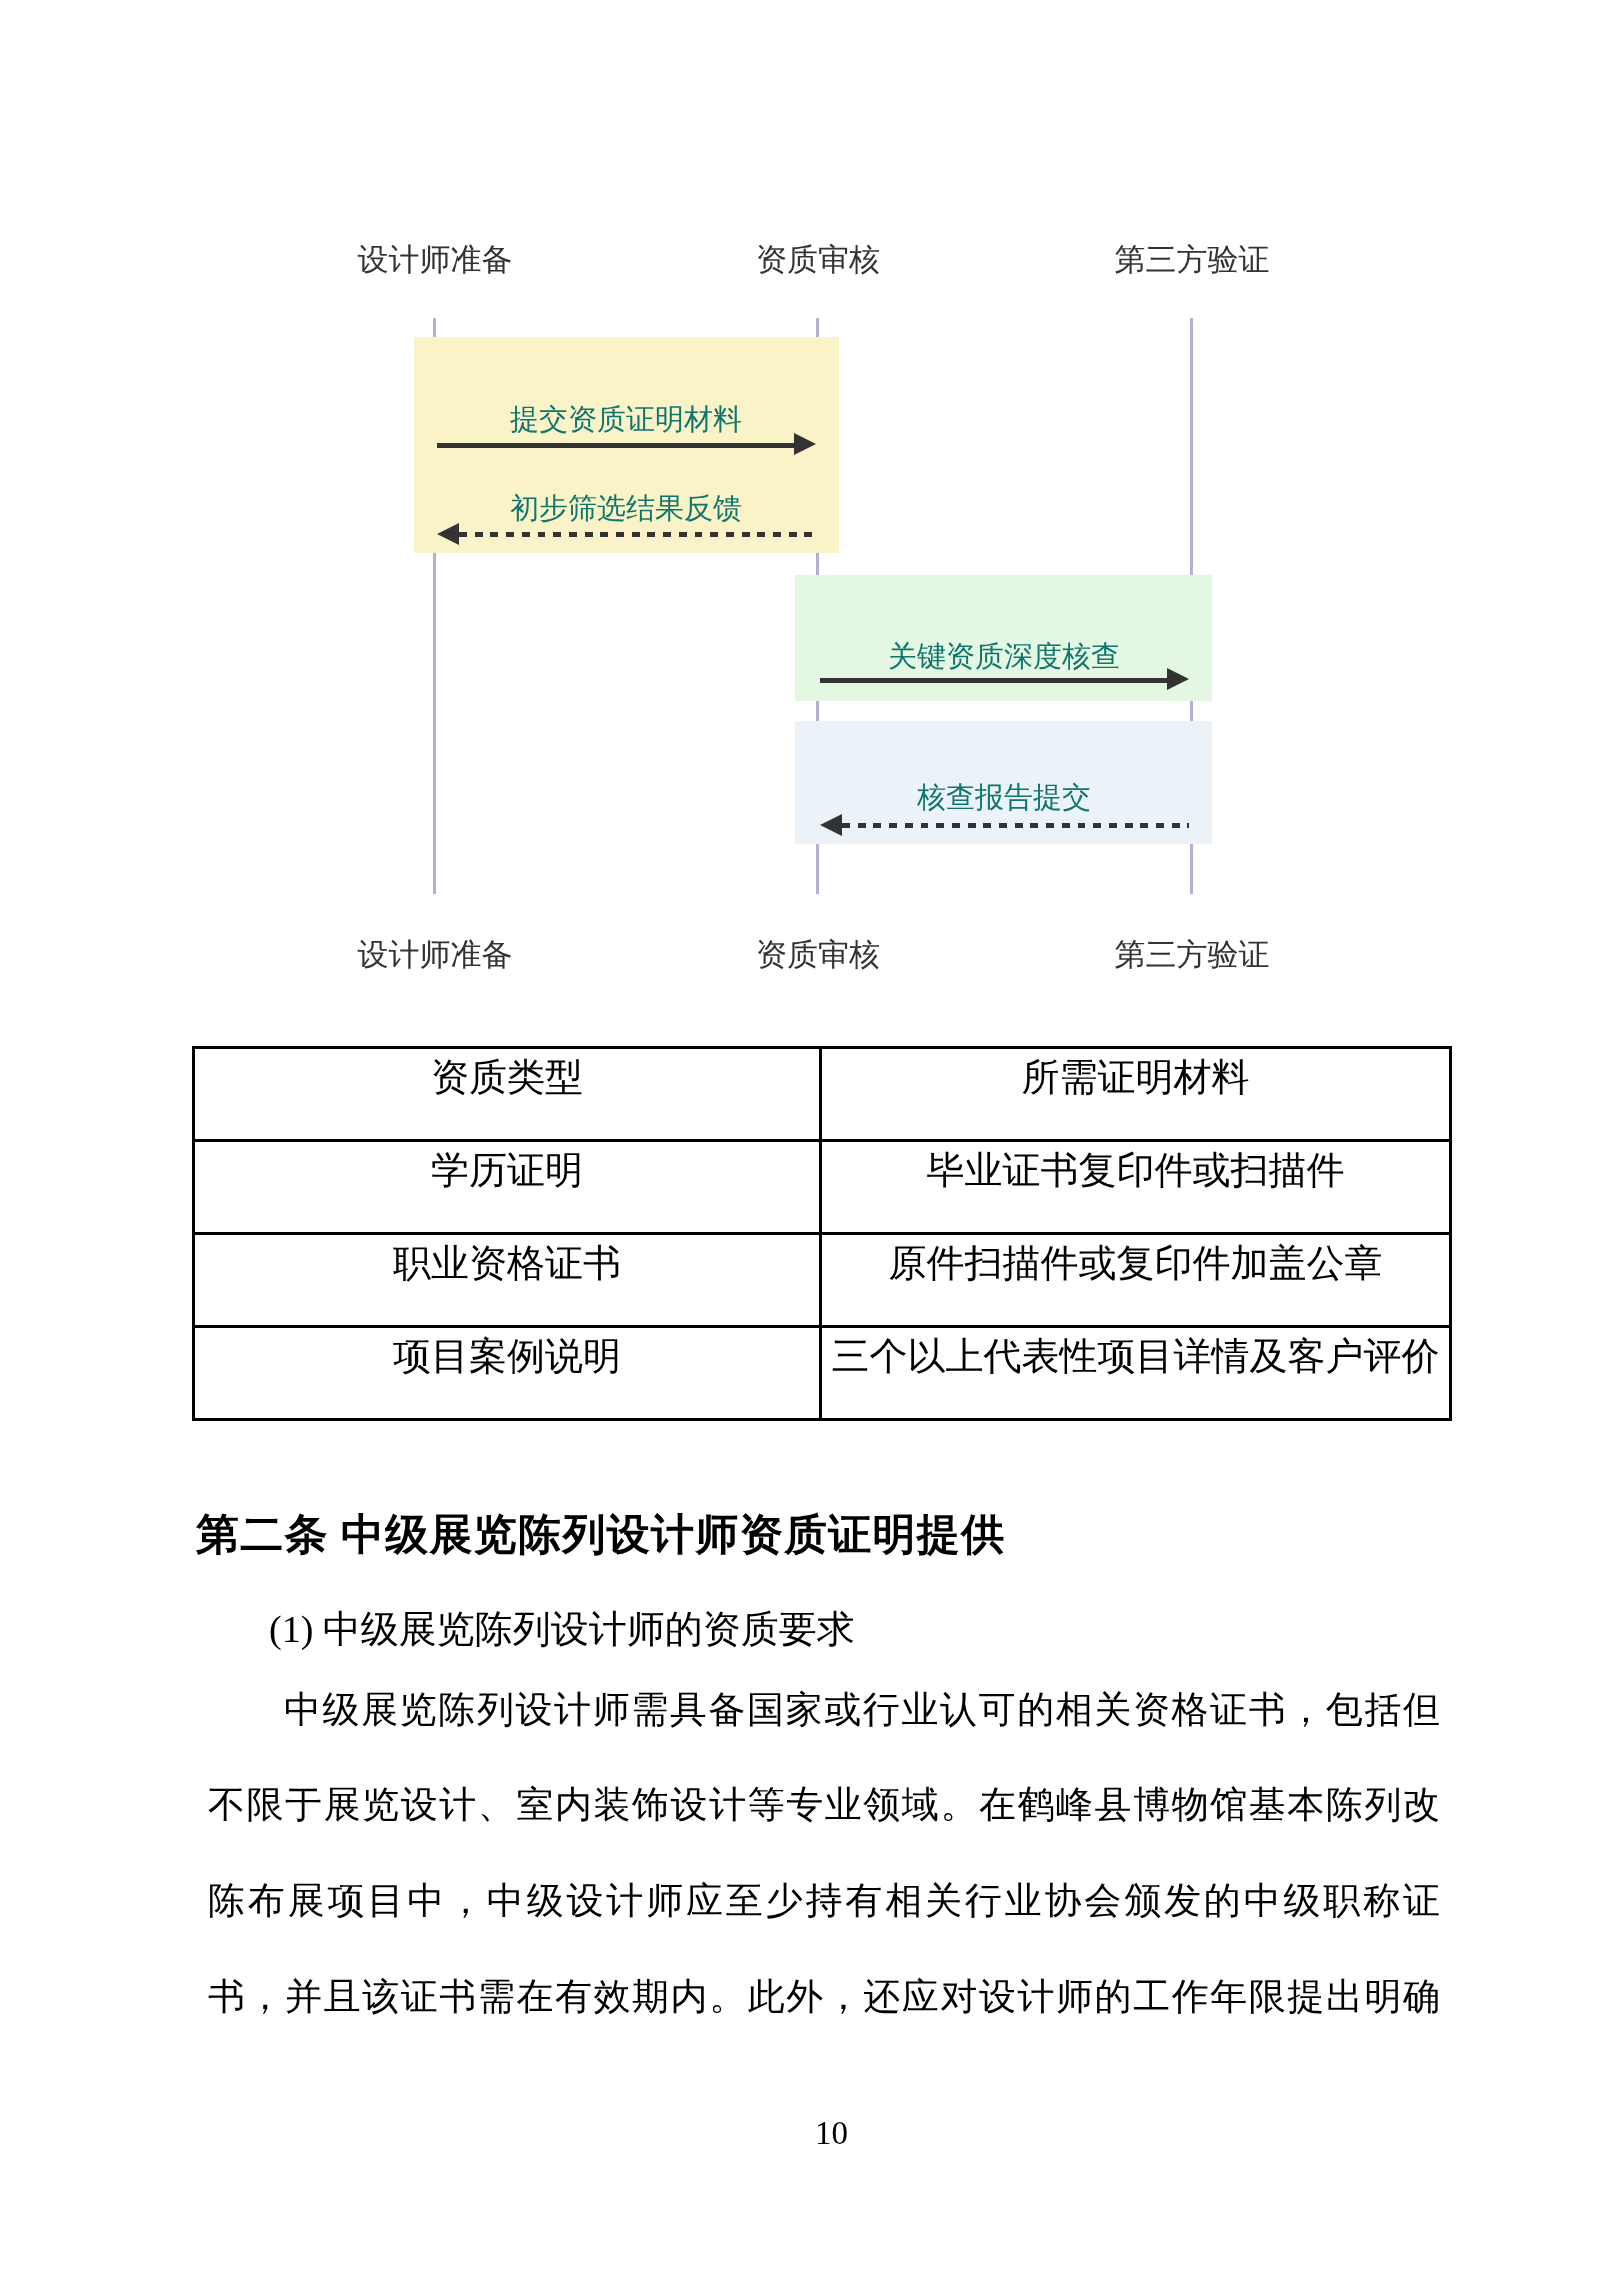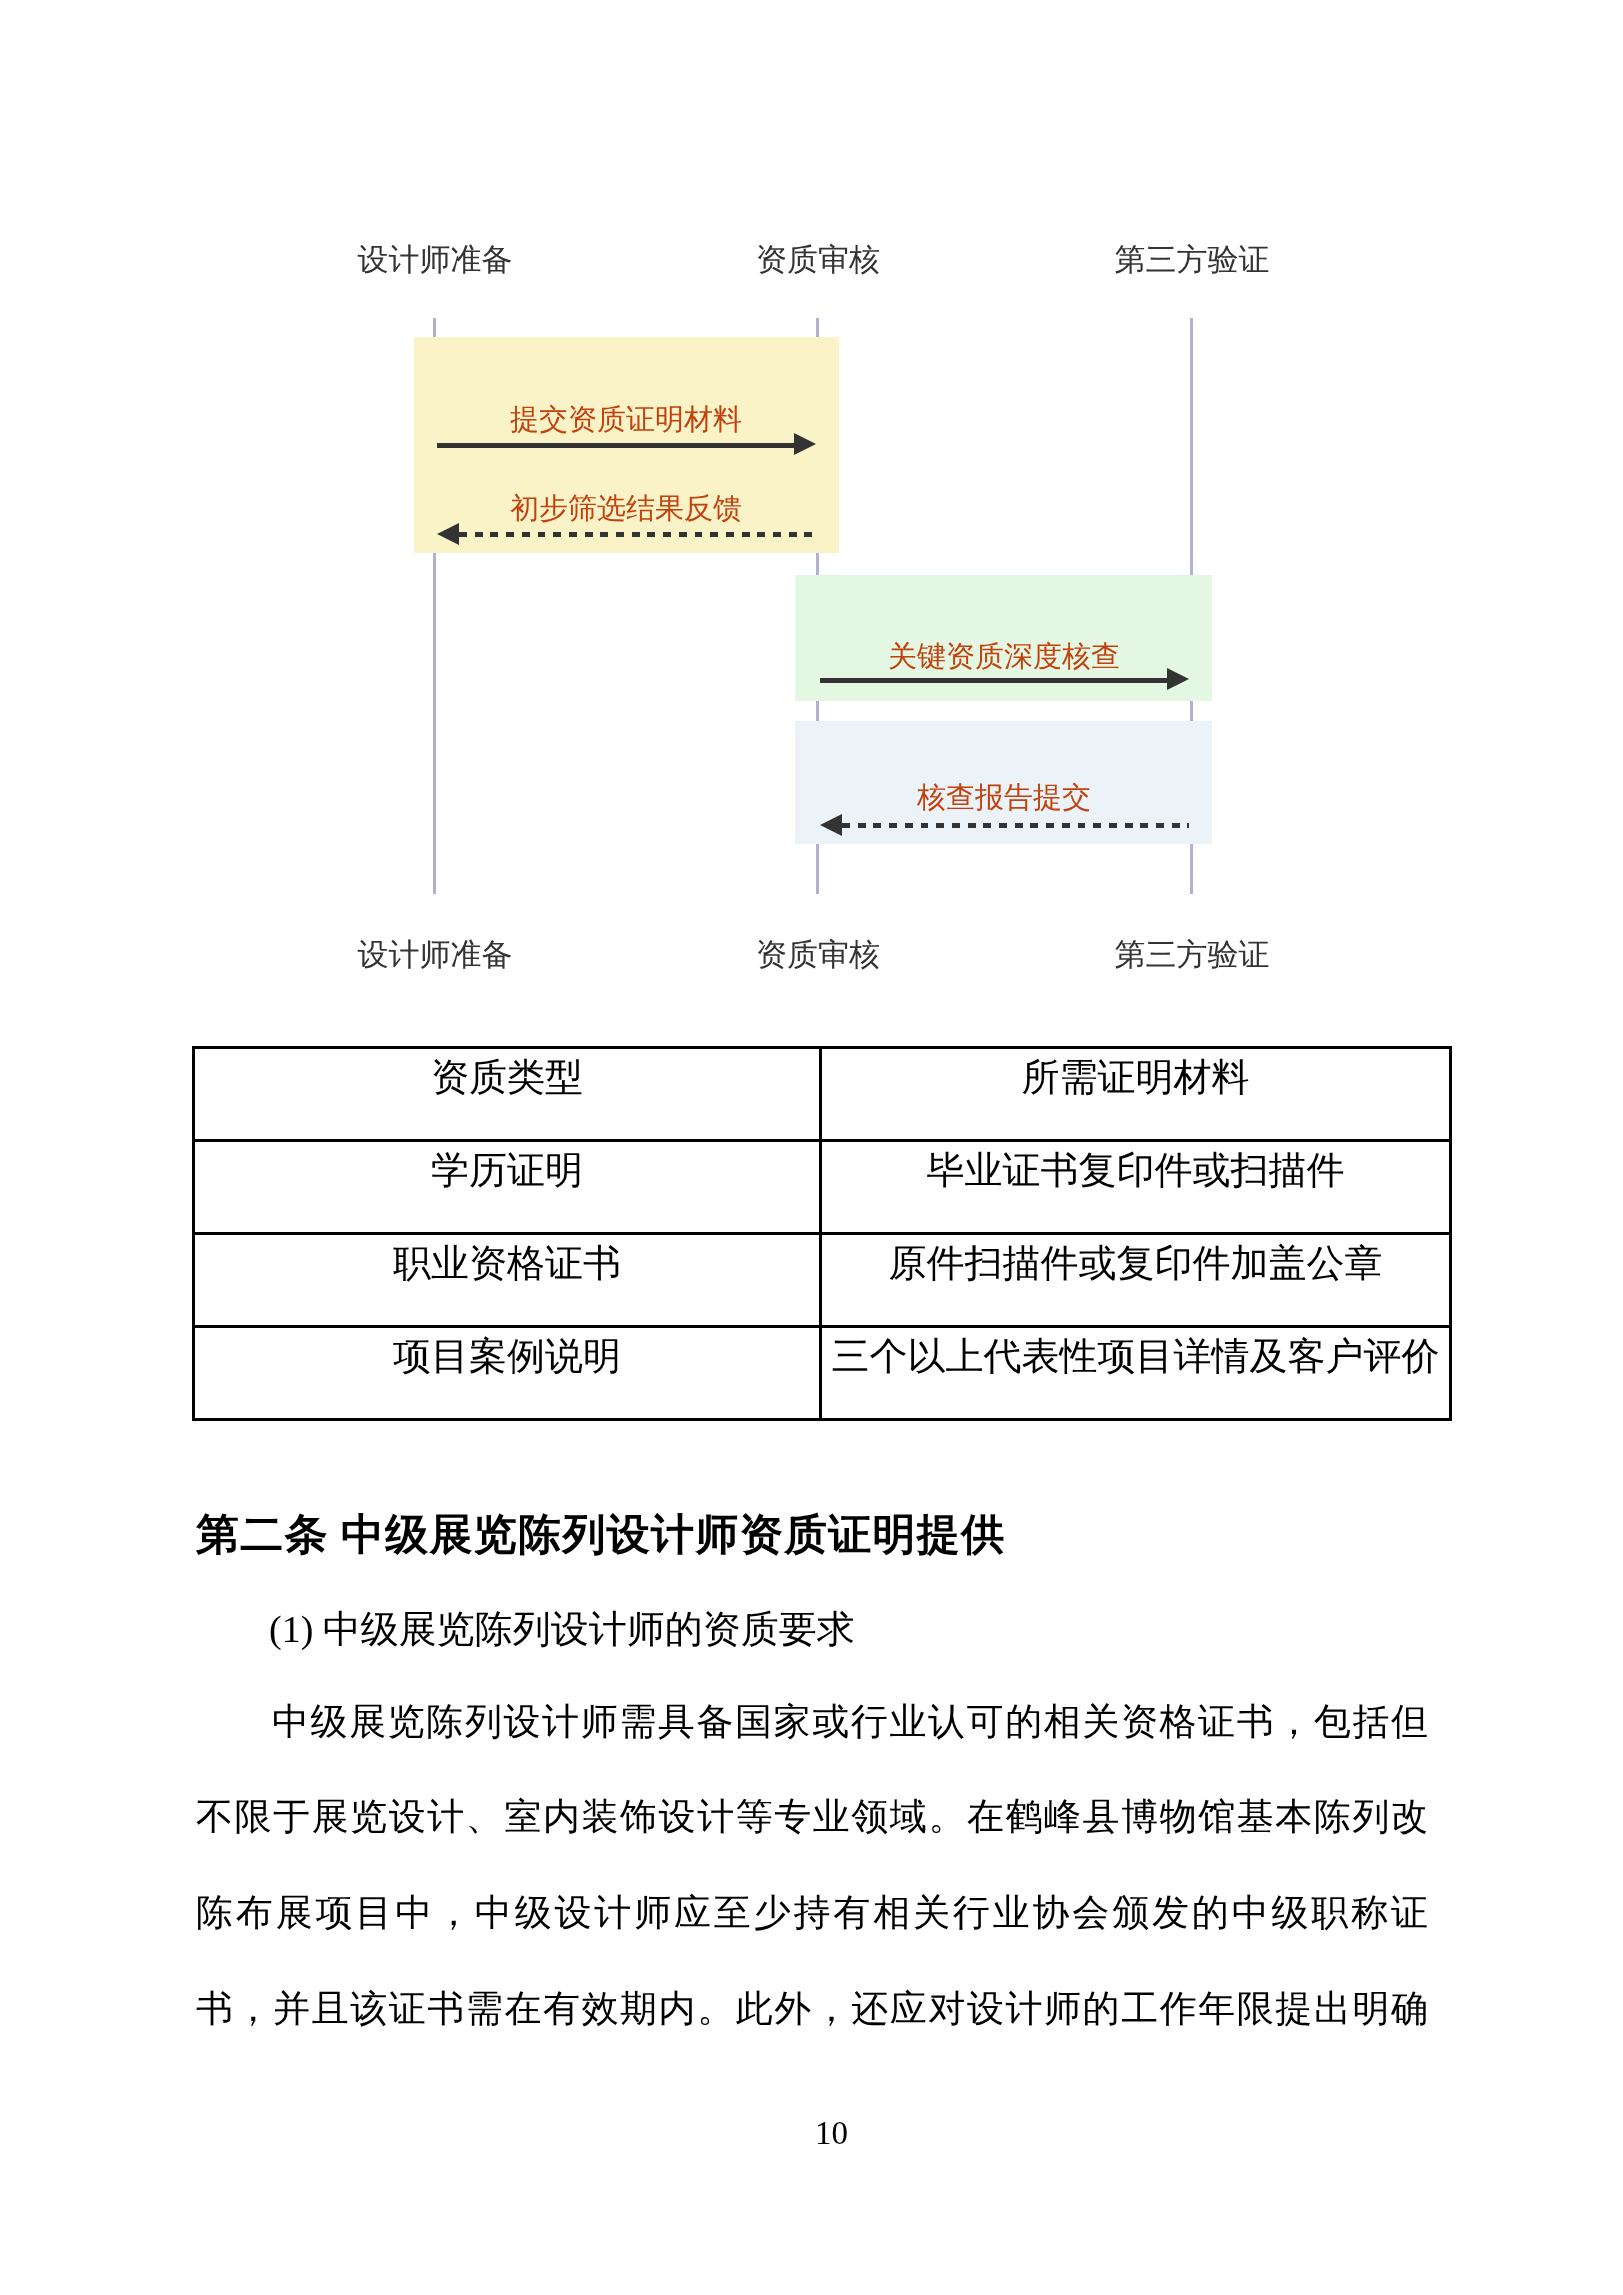--- a/index.html
+++ b/index.html
@@ -17,21 +17,21 @@
   .actor-label{
     position:absolute;transform:translateX(-50%);
     font-family:"Liberation Sans", sans-serif;
     font-size:31px;color:#333;white-space:nowrap;line-height:1.15;
   }
   .lifeline{position:absolute;top:302px;height:576px;width:3.3px;}
   .group-rect{position:absolute;}
   .msg-label{
     position:absolute;transform:translateX(-50%);
     font-family:"Liberation Sans", sans-serif;
-    font-size:29px;color:#c2410c;white-space:nowrap;line-height:1.2;
+    font-size:29px;color:#0f766e;white-space:nowrap;line-height:1.2;
   }
   .arrow-line{position:absolute;height:4.6px;}
   .arrow-line.solid{background:#333;}
   .arrow-line.dashed{background:repeating-linear-gradient(90deg,#333 0 7.9px,transparent 7.9px 15.7px);}
   .arrow-head{position:absolute;width:0;height:0;border-top:11.8px solid transparent;border-bottom:11.8px solid transparent;}
   .arrow-head.right{border-left:22px solid #333;}
   .arrow-head.left{border-right:22px solid #333;}
 
   
   .req-table{
@@ -50,23 +50,23 @@
   
   .section-heading{
     position:absolute;left:196px;top:1506px;width:1309px;
     font-size:43px;font-weight:bold;letter-spacing:1.3px;white-space:nowrap;
   }
   .section-subheading{
     position:absolute;left:196px;top:1604px;width:1309px;
     padding-left:73px;font-size:38px;white-space:nowrap;
   }
   .para-line{
-    position:absolute;left:196px;width:1232px;
+    position:absolute;left:208px;width:1232px;
     font-size:37px;line-height:1.25;
-    text-align:justify;text-align-last:justify;margin-top:12px;
+    text-align:justify;text-align-last:justify;
   }
   .para-line.indent{padding-left:76px;width:1156px;}
 
   .page-number{
     position:absolute;left:0;top:2115px;width:1623px;
     text-align:center;font-size:33px;margin-left:20px;
   }
 </style>
 </head>
 <body>

